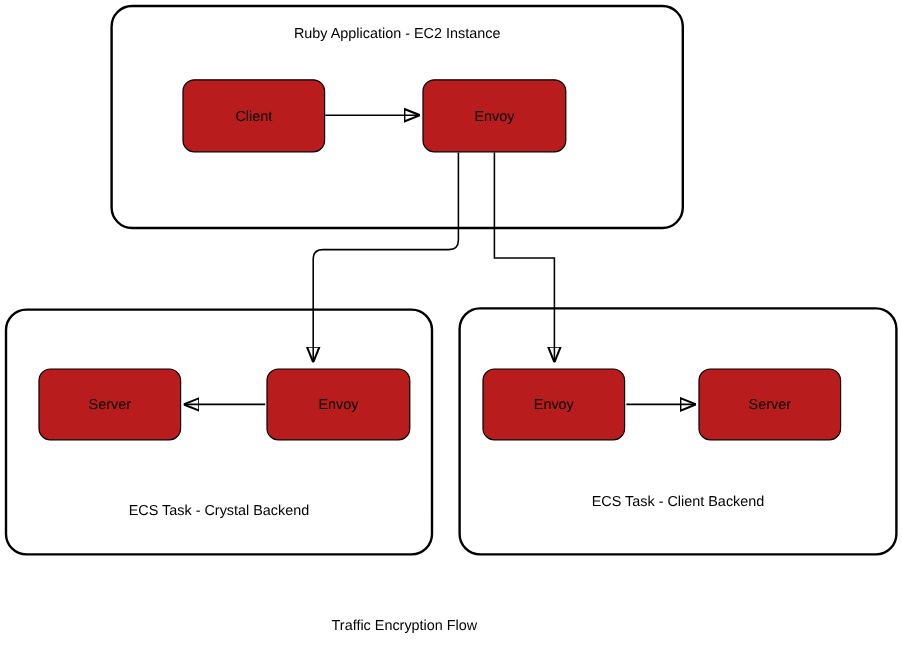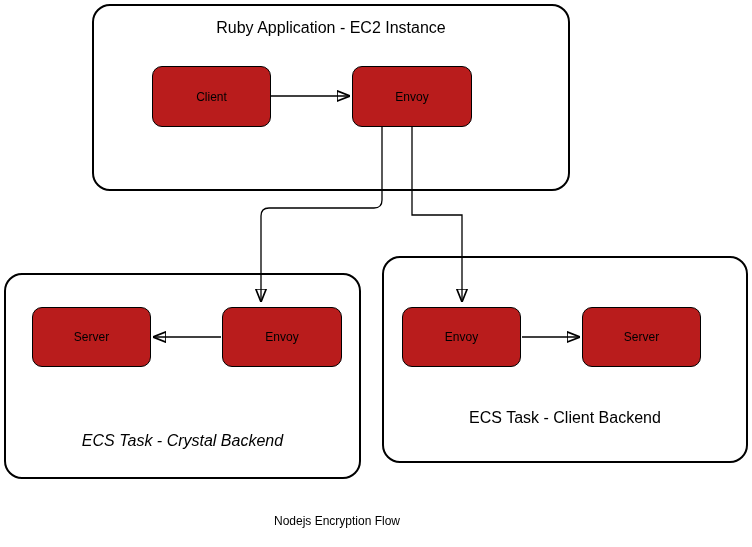--- a/index.html
+++ b/index.html
@@ -21,21 +21,21 @@
     border: 2px solid #000000;
     border-radius: 18px;
     box-sizing: border-box;
     background: transparent;
   }
   .group-label {
     position: absolute;
     left: 0;
     right: 0;
     text-align: center;
-    font-size: 16px;
+    font-size: 12px;
     line-height: 14px;
     white-space: nowrap;
   }
   .node {
     position: absolute;
     border: 1.5px solid #000000;
     border-radius: 10px;
     box-sizing: border-box;
     background: #b91c1c;
     display: flex;
@@ -81,21 +81,21 @@
     <path d="M382,127 L382,200 Q382,208 374,208 L269,208 Q261,208 261,216 L261,302" marker-end="url(#arrow)"></path>
     <path d="M412,127 L412,215 L462,215 L462,302" marker-end="url(#arrow)"></path>
     <path d="M221,337 L153,337" marker-end="url(#arrow)"></path>
     <path d="M522,337 L580,337" marker-end="url(#arrow)"></path>
   </svg>
 
   <div class="group" style="left:92px; top:4px; width:478px; height:187px;">
     <div class="group-label" style="top:15px;">Ruby Application - EC2 Instance</div>
   </div>
 
-  <div class="group" style="left:4px; top:273px; width:357px; height:206px;font-style:italic;">
+  <div class="group" style="left:4px; top:257px; width:357px; height:206px;">
     <div class="group-label" style="top:159px;">ECS Task - Crystal Backend</div>
   </div>
 
   <div class="group" style="left:382px; top:256px; width:366px; height:207px;">
     <div class="group-label" style="top:153px;">ECS Task - Client Backend</div>
   </div>
 
   <div class="node" style="left:152px; top:66px; width:119px; height:61px;">
     <span>Client</span>
   </div>
@@ -113,15 +113,15 @@
   </div>
 
   <div class="node" style="left:402px; top:307px; width:119px; height:60px;">
     <span>Envoy</span>
   </div>
 
   <div class="node" style="left:582px; top:307px; width:119px; height:60px;">
     <span>Server</span>
   </div>
 
-  <div class="caption">Nodejs Encryption Flow</div>
+  <div class="caption">Traffic Encryption Flow</div>
 
 </div>
 
 </body></html>

